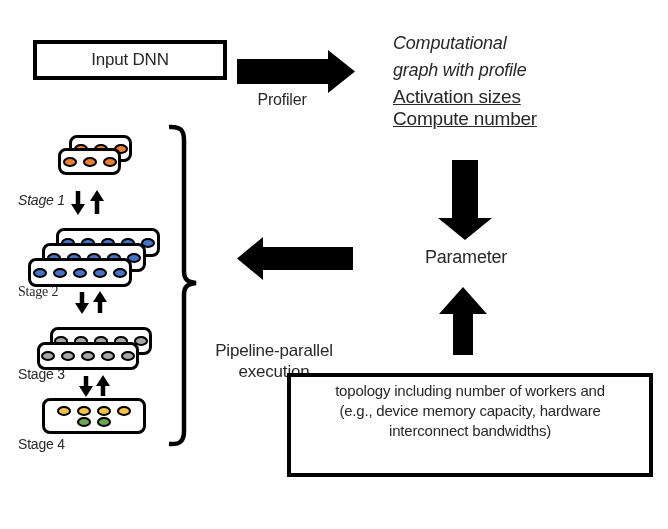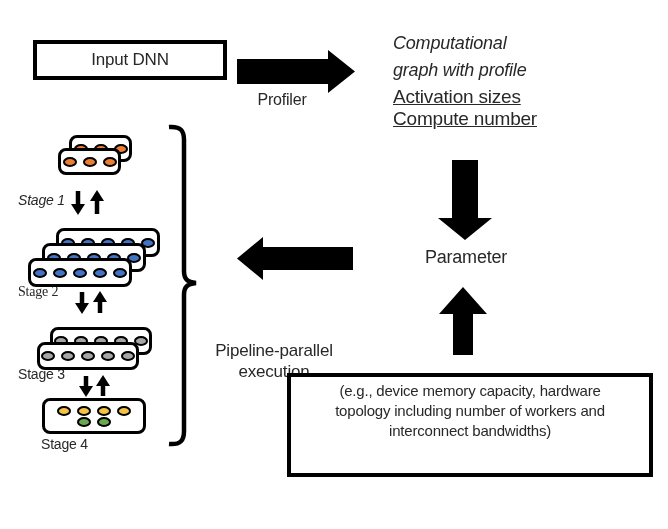--- a/index.html
+++ b/index.html
@@ -94,22 +94,22 @@
     <div>Activation sizes</div>
     <div>Compute number</div>
   </div>
 
   <div class="lbl optimizer-lbl">Parameter</div>
 
 
   <div class="lbl pipeline-lbl">Pipeline-parallel execution</div>
 
   <div class="box constraints">
+    <div class="body-line">topology including number of workers and</div>
     <div class="body-line">(e.g., device memory capacity, hardware</div>
-    <div class="body-line">topology including number of workers and</div>
     <div class="body-line">interconnect bandwidths)</div>
   </div>
 
   <div class="stage-cards" style="left:58px;top:148px;">
       <div class="card" style="width: 63px; height: 27px; left: 11px; top: -13px; z-index: 1;">
         <div class="dot-row">
           <span class="dot" style="background: rgb(237, 125, 49);"></span>
           <span class="dot" style="background: rgb(237, 125, 49);"></span>
           <span class="dot" style="background: rgb(237, 125, 49);"></span>
         </div>
@@ -182,15 +182,15 @@
         <div class="dot-row">
           <span class="dot" style="background: rgb(106, 168, 79);"></span>
           <span class="dot" style="background: rgb(106, 168, 79);"></span>
         </div>
       </div>
     </div>
 
   <div class="stage-lbl" style="left:18px;top:192px;font-style:italic;">Stage 1</div>
   <div class="stage-lbl" style="left:18px;top:284px;font-family:Liberation Serif, serif;">Stage 2</div>
   <div class="stage-lbl" style="left:18px;top:366px;">Stage 3</div>
-  <div class="stage-lbl" style="left:18px;top:436px;margin-left:23px;">Stage 4</div>
+  <div class="stage-lbl" style="left:18px;top:436px;">Stage 4</div>
 
 </div>
 
 </body></html>

